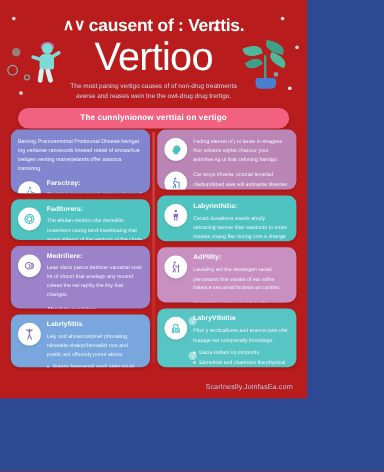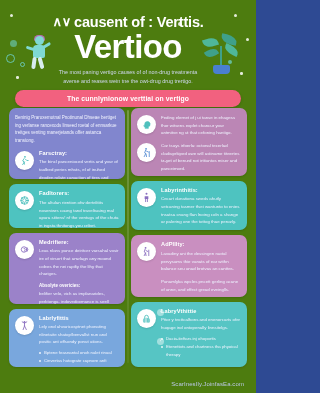--- a/index.html
+++ b/index.html
@@ -4,23 +4,23 @@
 <style>
   * { margin:0; padding:0; box-sizing:border-box; }
   html,body { width:256px; height:393px; }
   body {
     background:#2e4a93;
     font-family:"Liberation Sans", sans-serif;
     overflow:hidden;
     position:relative;
   }
   #page {
-    width:256px; height:393px;
+    width:256px; height:332px;
     position:relative;
-    background:#4d7c0f;
+    background:#b91c1c;
     overflow:hidden;
   }
 
   
   .deco { position:absolute; border-radius:50%; pointer-events:none; }
   .dot-w { background:#ffffff; opacity:.85; }
   .dot-t { background:#6fd5d2; opacity:.7; }
   .ring-t { border:1.4px solid #6fd5d2; background:transparent; opacity:.8; }
 
   
@@ -36,21 +36,21 @@
   .eyebrow .mark {
     display:inline-block;
     font-size:13px;
     transform:translateY(-1px);
     margin-right:3px;
   }
   .title {
     position:absolute; top:30px; left:0; right:0;
     text-align:center;
     color:#ffffff;
-    font-size:33px; font-weight:bold;
+    font-size:33px; font-weight:normal;
     letter-spacing:-.6px;
     line-height:1;
   }
   .subtitle {
     position:absolute; top:68px; left:24px; right:24px;
     text-align:center;
     color:#cfd8ef;
     font-size:5.4px;
     line-height:1.75;
   }

